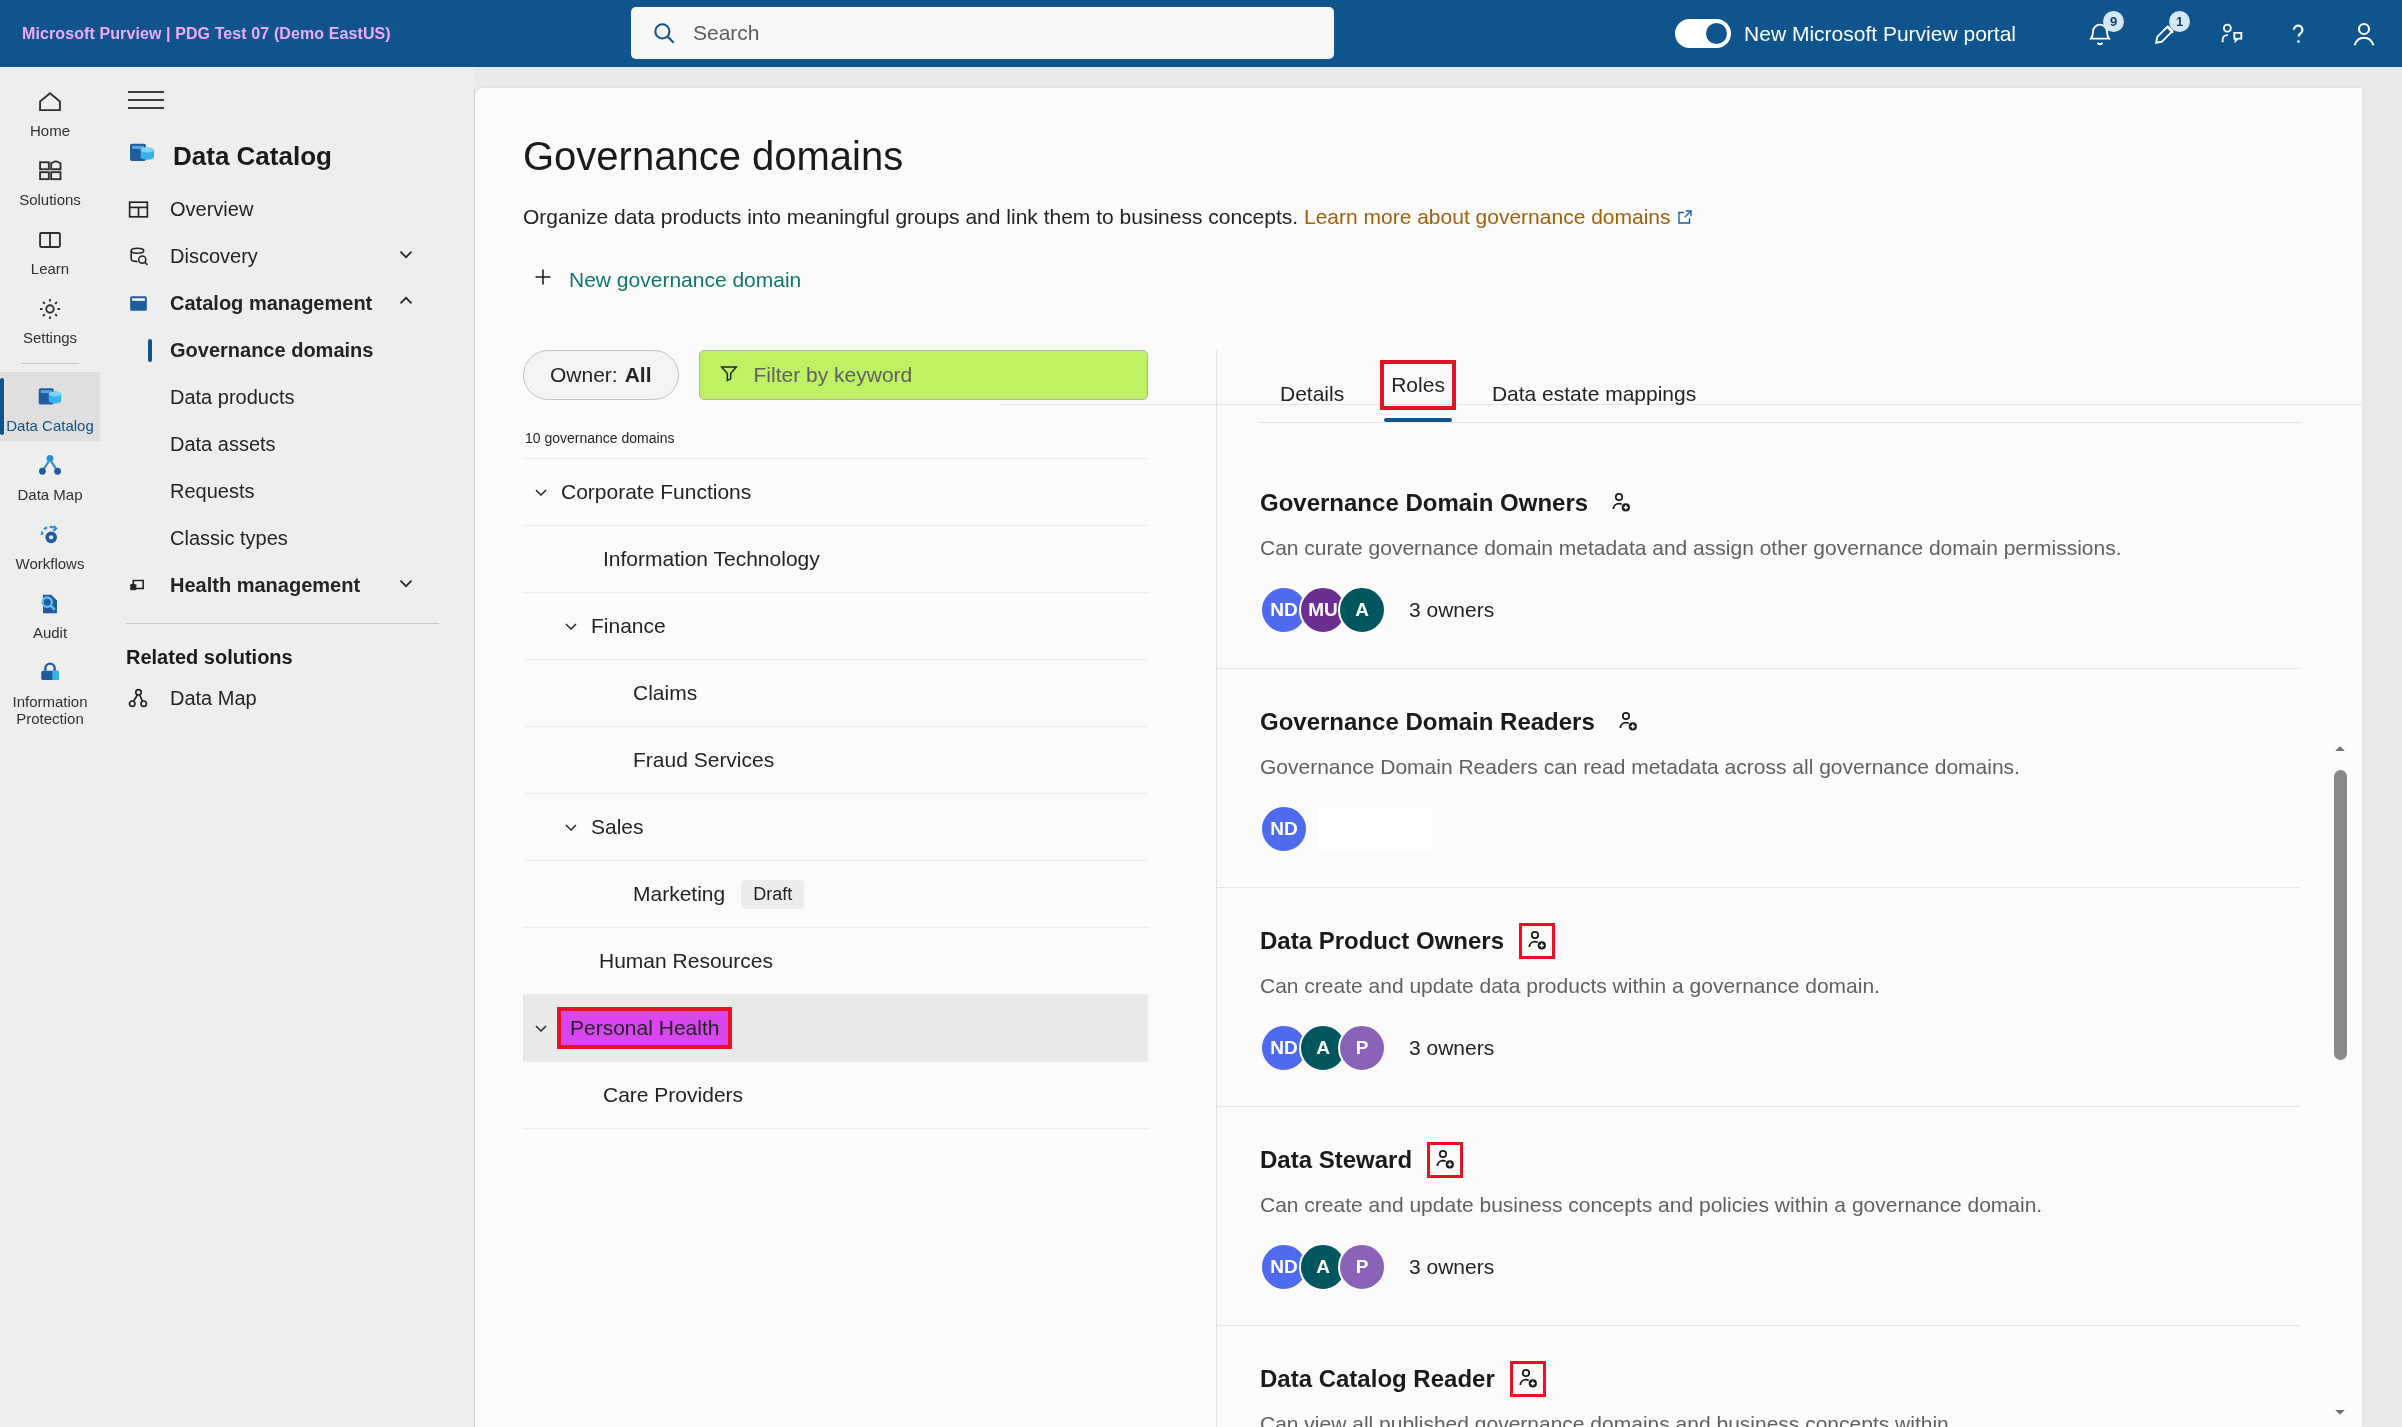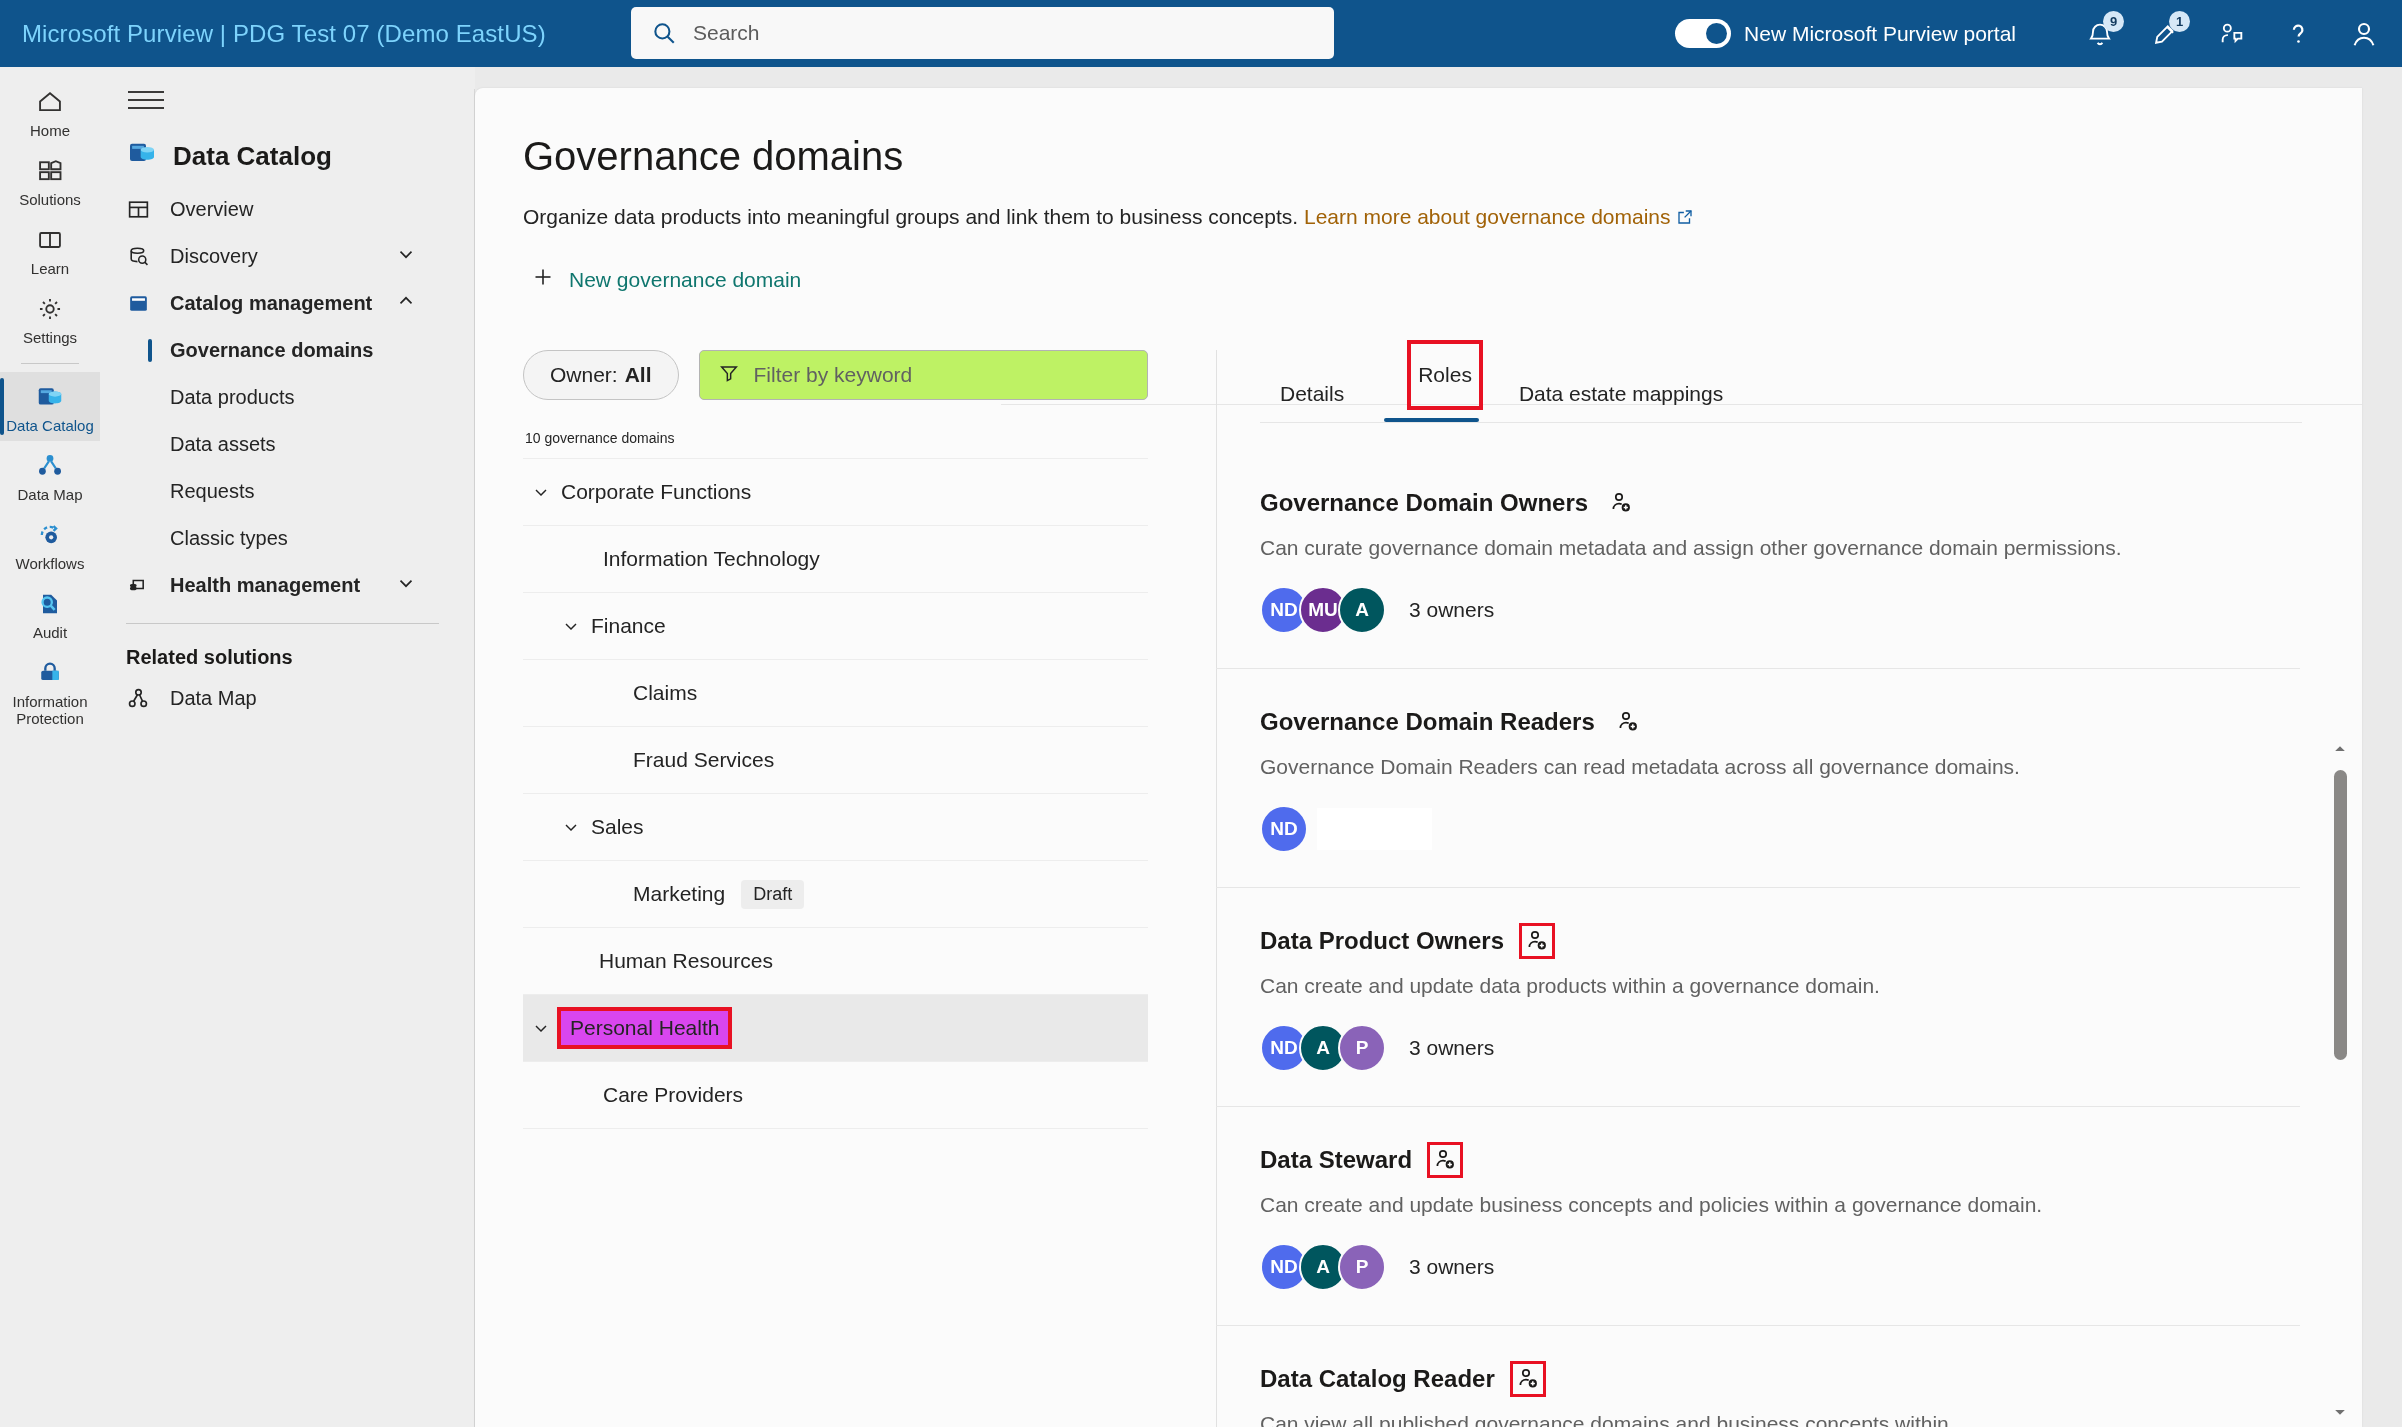--- a/index.html
+++ b/index.html
@@ -8,21 +8,21 @@
     font-family: "Liberation Sans", "DejaVu Sans", sans-serif;
     background: #eaeaea; overflow: hidden;
   }
 
   
   .topbar {
     position: absolute; top: 0; left: 0; width: 2402px; height: 67px;
     background: #0f548c; display: flex; align-items: center;
   }
   .brand {
-    color: #7dd3fc; font-size: 24px; font-weight: 400;
+    color: #f0abfc; font-size: 16px; font-weight: 700;
     margin-left: 22px; white-space: nowrap; letter-spacing: .1px;
   }
   .searchwrap {
     position: absolute; left: 631px; top: 7px;
     width: 703px; height: 52px;
     background: #f8f8f8; border-radius: 5px;
     display: flex; align-items: center; padding-left: 20px;
   }
   .search-ico { width: 26px; height: 26px; flex: none; }
   .search-input {
@@ -579,21 +579,21 @@
           <span class="tw-label" style="margin-left: 80px;">Care Providers</span>
         </div>
       </div>
   </div>
 
   <div class="detail">
     <div class="dsplit"></div>
 
     <div class="tabs" id="tabs">
         <div class="tab"><span>Details</span></div>
-        <div class="tab act"><span class="annot" style="padding: 19px 7px; display: inline-block; margin-left: 27px;">Roles</span></div>
+        <div class="tab act"><span class="annot" style="padding: 9px 7px; display: inline-block;">Roles</span></div>
         <div class="tab"><span>Data estate mappings</span></div>
       </div>
     <div class="tabs-line"></div>
 
     <div class="roles" id="roles">
         <div class="role">
           <div class="role-head">
             <div class="role-name">Governance Domain Owners</div>
             <div class="addp">
               <svg viewBox="0 0 24 24" width="24" height="24" fill="none" stroke="#1b1a19" stroke-width="1.7">

